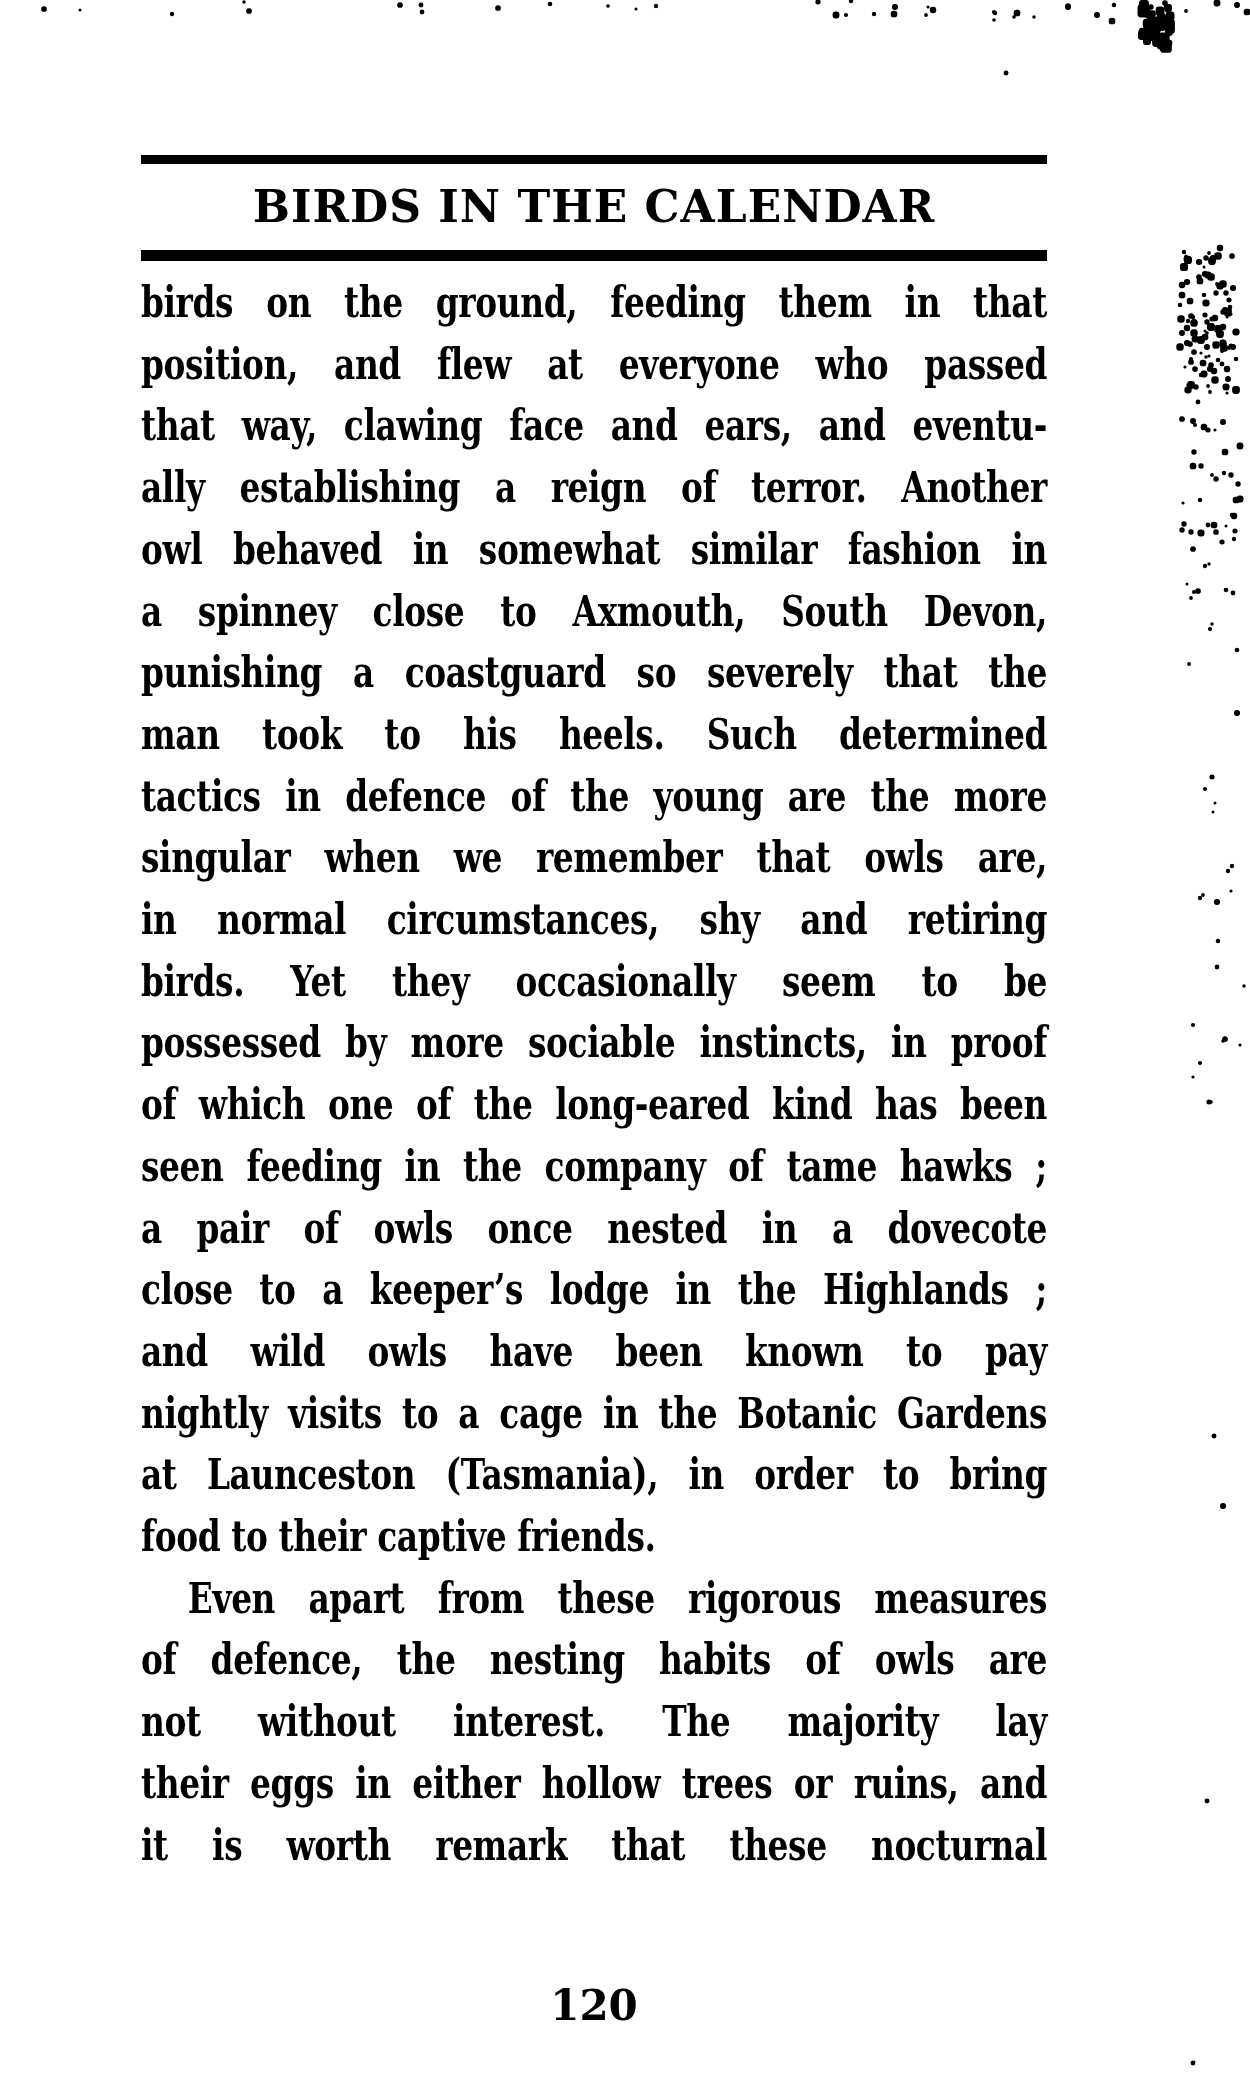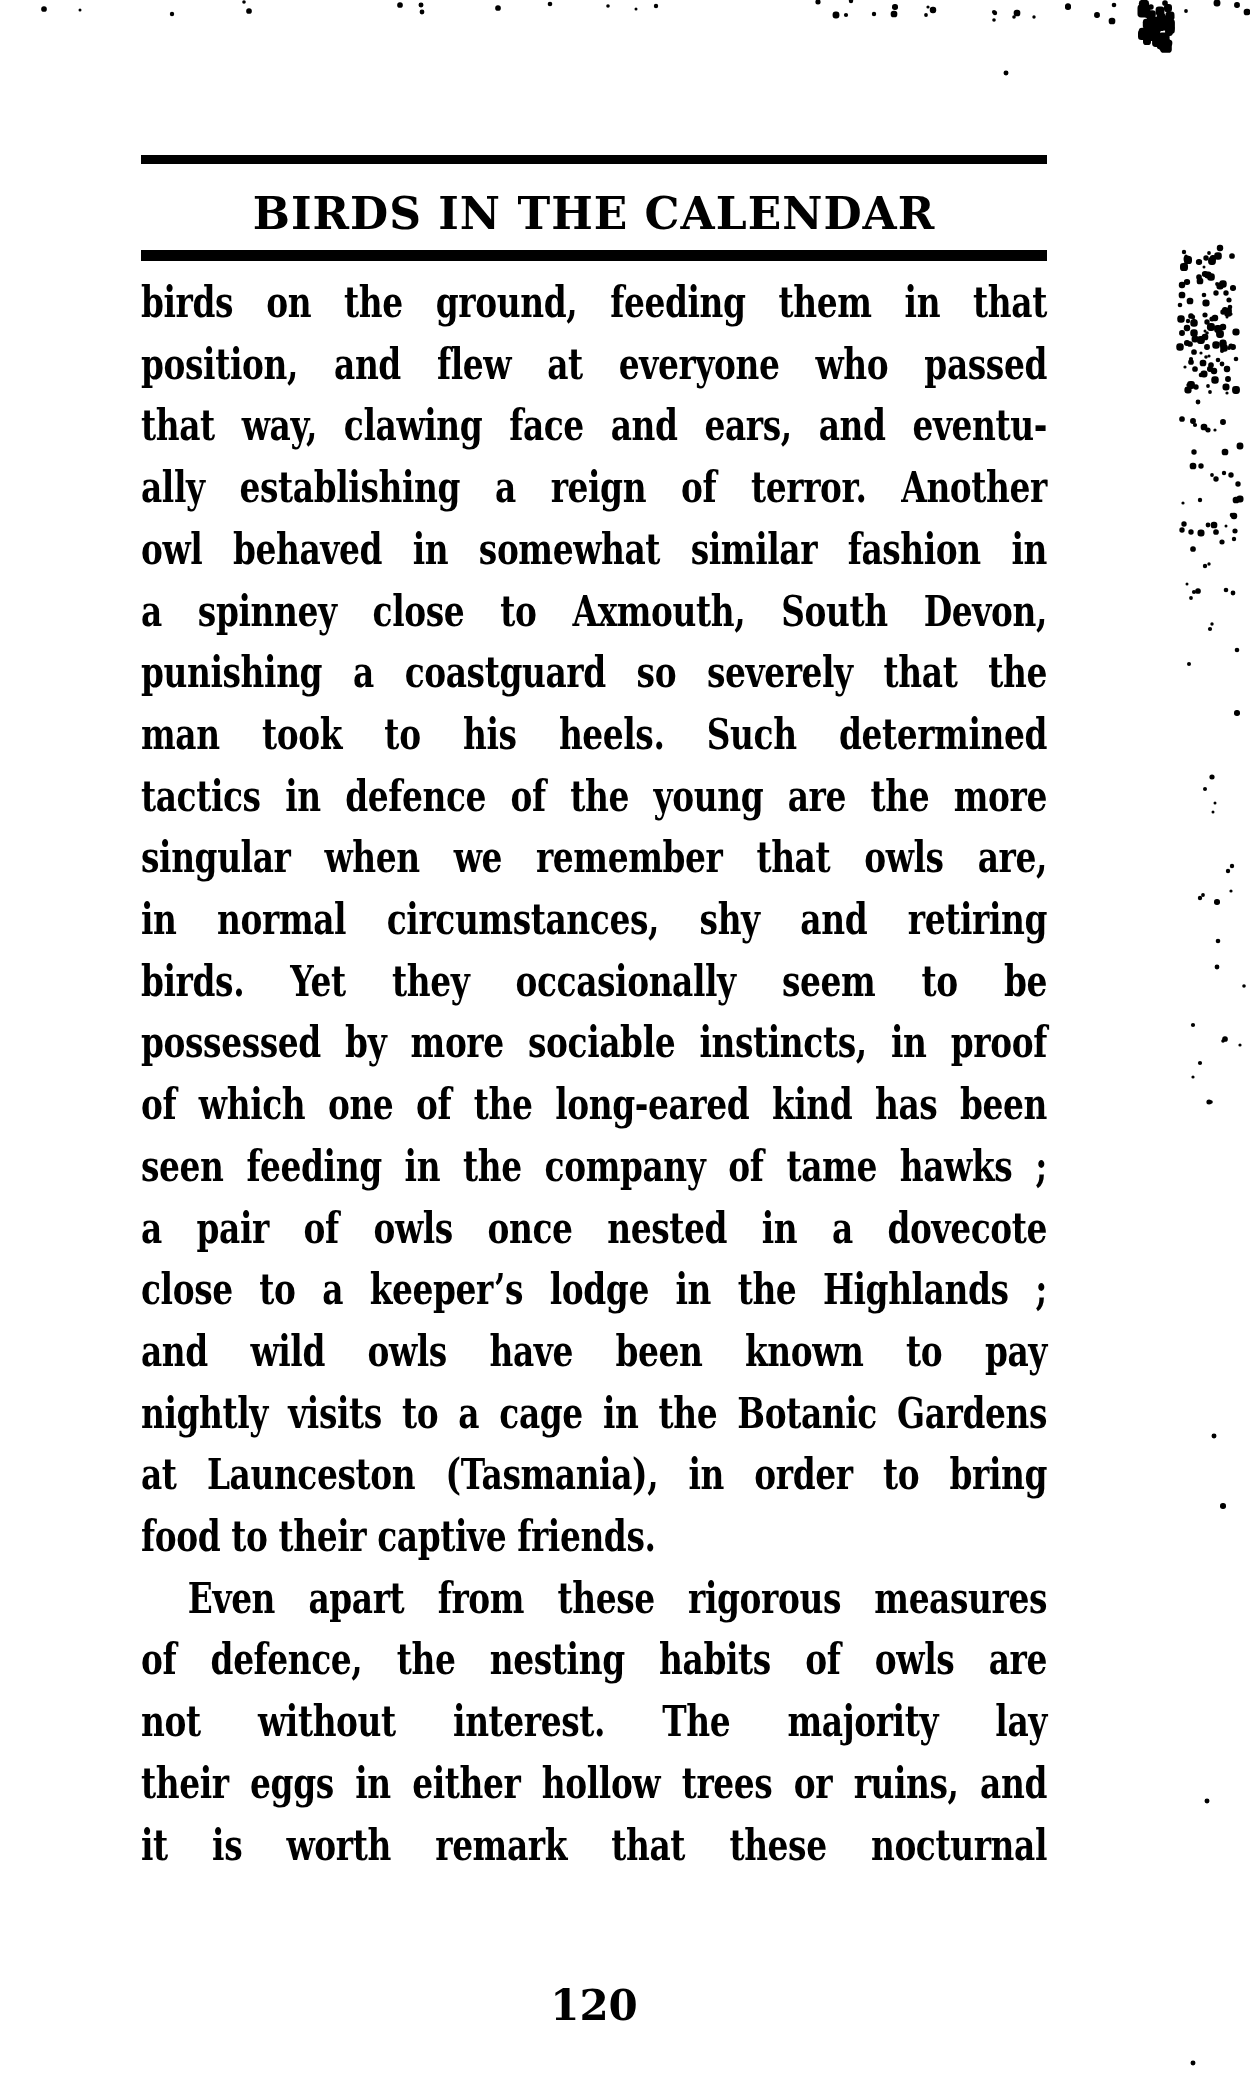--- a/index.html
+++ b/index.html
@@ -16,21 +16,21 @@
     position: absolute;
     left: 141px;
     width: 906px;
     background: #000000;
   }
   .rule-top    { top: 155px; height: 9px; }
   .rule-bottom { top: 250px; height: 11px; }
   .title {
     position: absolute;
     left: 141px;
-    top: 179px;
+    top: 172px;
     width: 906px;
     height: 70px;
     line-height: 70px;
     text-align: center;
     font-size: 44px;
     font-weight: 700;
     letter-spacing: 1px;
     white-space: nowrap;
   }
   .body-text {

